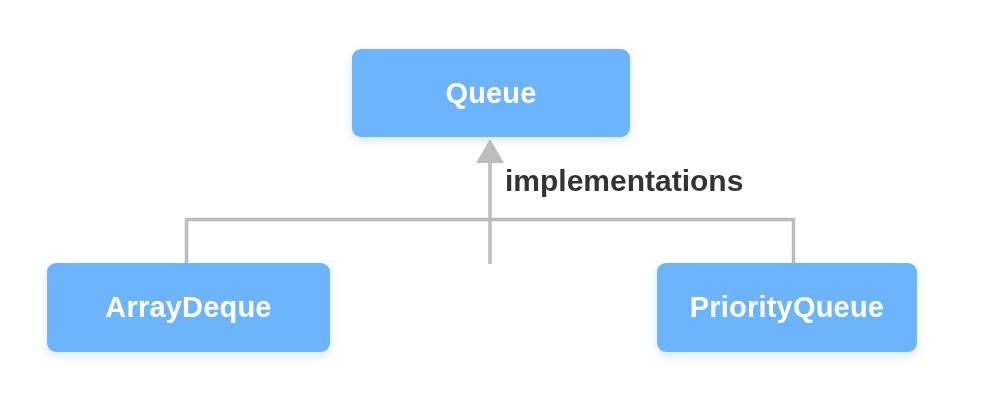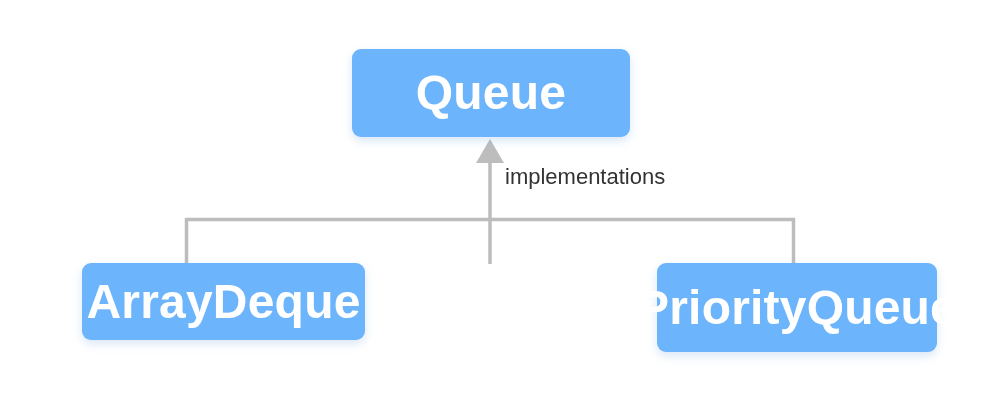--- a/index.html
+++ b/index.html
@@ -24,66 +24,65 @@
     justify-content: center;
     background: #6cb4fb;
     border-radius: 9px;
     box-shadow: 0 4px 10px rgba(120,170,225,0.28);
     box-sizing: border-box;
   }
   .node-label {
     color: #ffffff;
     font-family: "Liberation Sans", sans-serif;
     font-weight: 700;
-    font-size: 48px;
+    font-size: 29px;
     letter-spacing: 0.2px;
     white-space: nowrap;
     line-height: 1;
   }
   #node-queue {
     left: 352px;
     top: 49px;
     width: 278px;
     height: 88px;
   }
   #node-arraydeque {
     left: 47px;
     top: 263px;
     width: 283px;
-    height: 77px;
-    margin-left: 35px;
+    height: 89px;
   }
   #node-linkedlist {
     left: 353px;
     top: 263px;
     width: 277px;
     height: 89px;
   }
   #node-priorityqueue {
     left: 657px;
     top: 263px;
-    width: 280px;
+    width: 260px;
     height: 89px;
   }
   #connector-layer {
     position: absolute;
     left: 0;
     top: 0;
     width: 984px;
     height: 400px;
     pointer-events: none;
   }
   #edge-label {
     position: absolute;
     left: 505px;
     top: 166px;
     color: #333333;
     font-family: "Liberation Sans", sans-serif;
-    font-weight: 400;
-    font-size: 22px;
+    font-weight: 700;
+    font-size: 30px;
     line-height: 1;
     white-space: nowrap;
   }
 </style>
 </head>
 <body>
 
 <div id="diagram-root">
 
   <svg id="connector-layer" width="984" height="400" viewBox="0 0 984 400" xmlns="http://www.w3.org/2000/svg">

